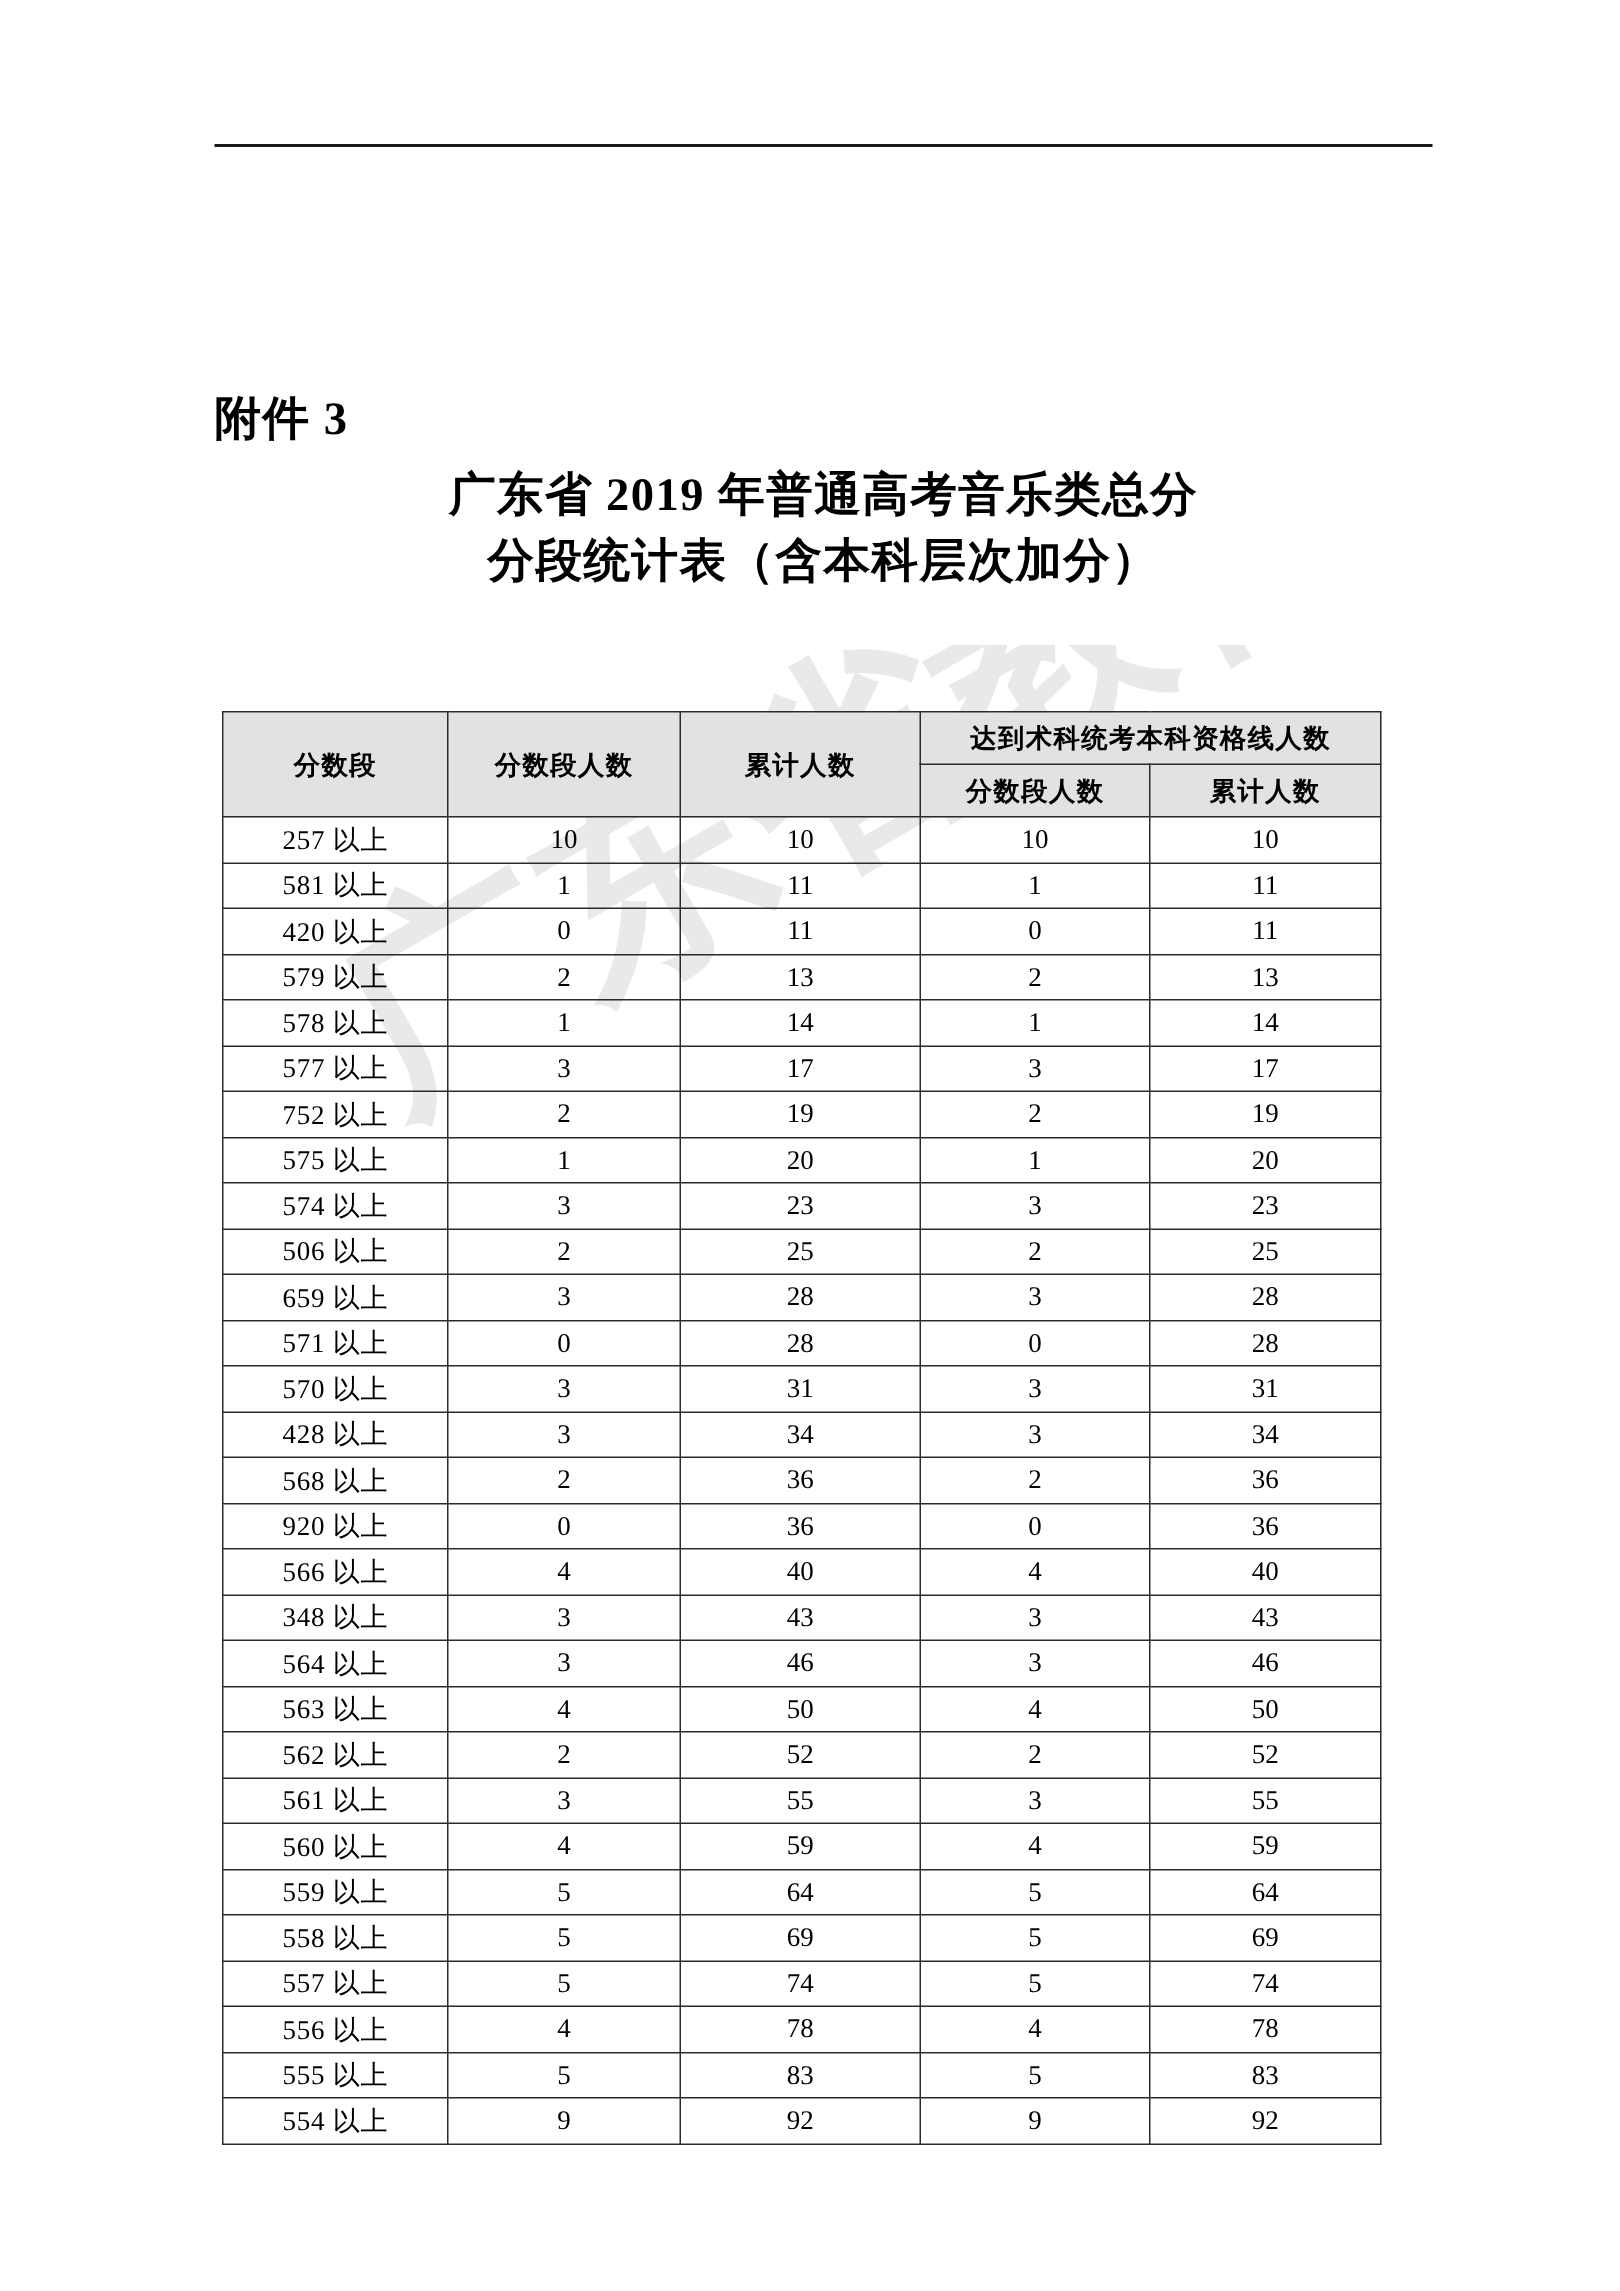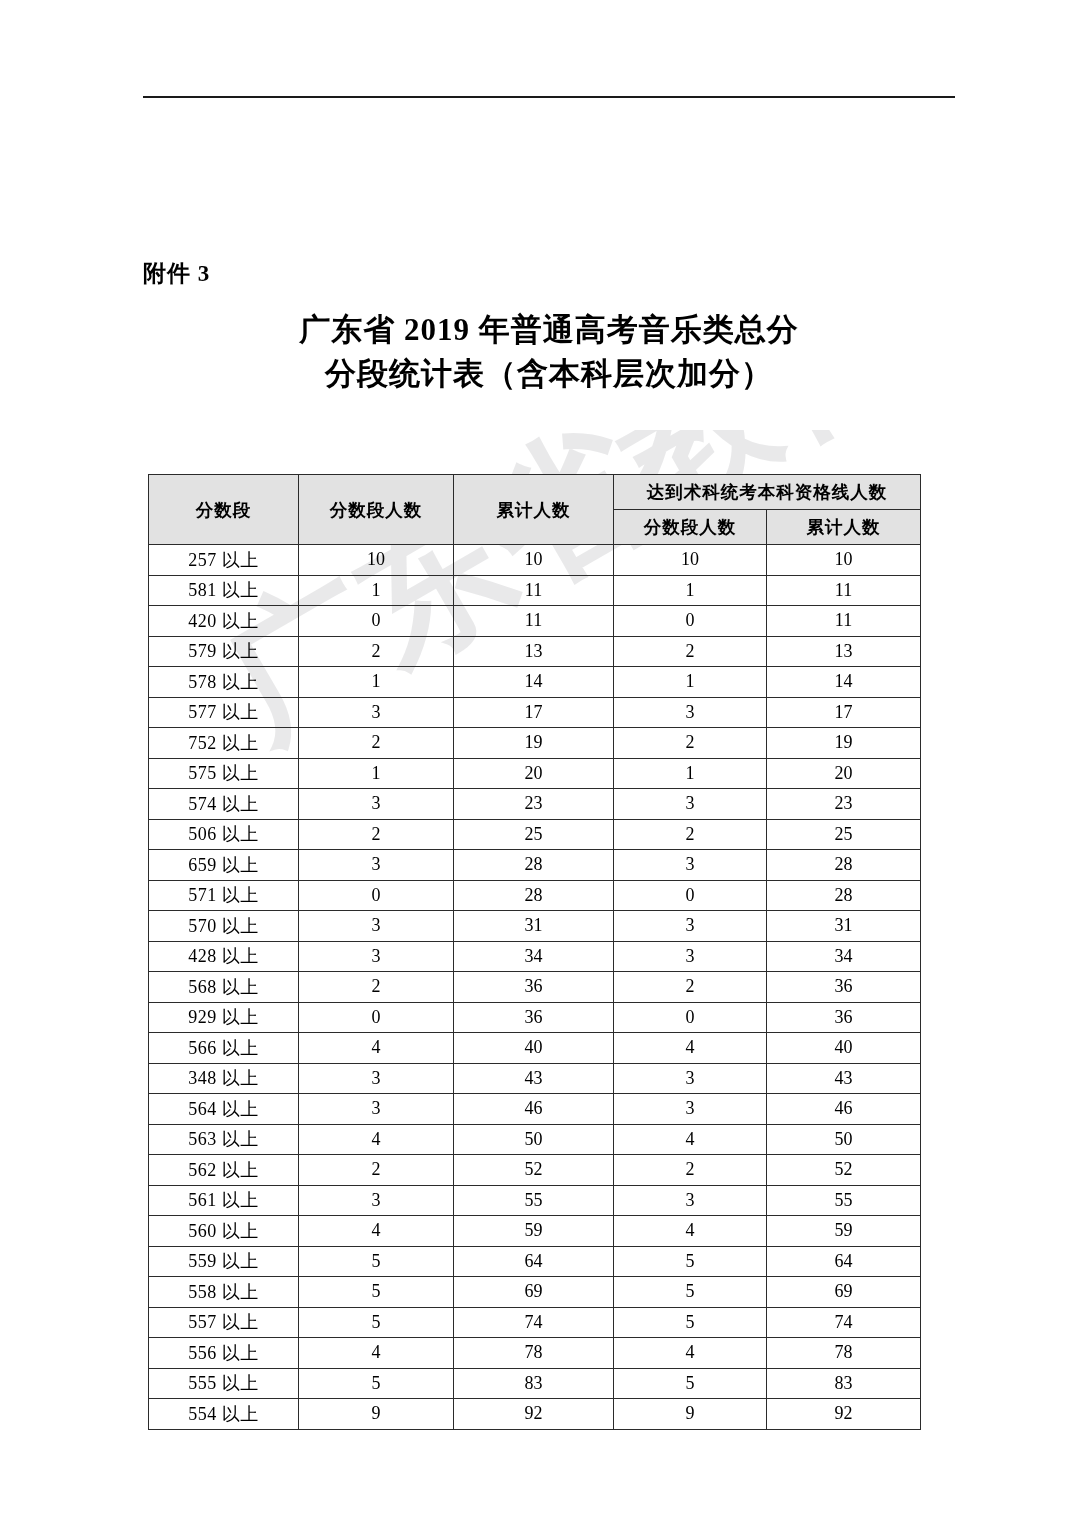--- a/index.html
+++ b/index.html
@@ -25,21 +25,21 @@
     left: 143px;
     top: 96px;
     width: 812px;
     height: 0;
     border-top: 2px solid #1a1a1a;
   }
   .attachment-label {
     position: absolute;
     left: 143px;
     top: 258px;
-    font-size: 23px;
+    font-size: 31px;
     font-weight: bold;
     letter-spacing: 1px;
     font-family: "Liberation Serif", "DejaVu Serif", serif;
   }
   .doc-title {
     position: absolute;
     left: 143px;
     top: 308px;
     width: 812px;
     text-align: center;
@@ -253,21 +253,21 @@
           <td>34</td>
         </tr>
         <tr>
           <td class="seg">568 以上</td>
           <td>2</td>
           <td>36</td>
           <td>2</td>
           <td>36</td>
         </tr>
         <tr>
-          <td class="seg">929 以上</td>
+          <td class="seg">920 以上</td>
           <td>0</td>
           <td>36</td>
           <td>0</td>
           <td>36</td>
         </tr>
         <tr>
           <td class="seg">566 以上</td>
           <td>4</td>
           <td>40</td>
           <td>4</td>

